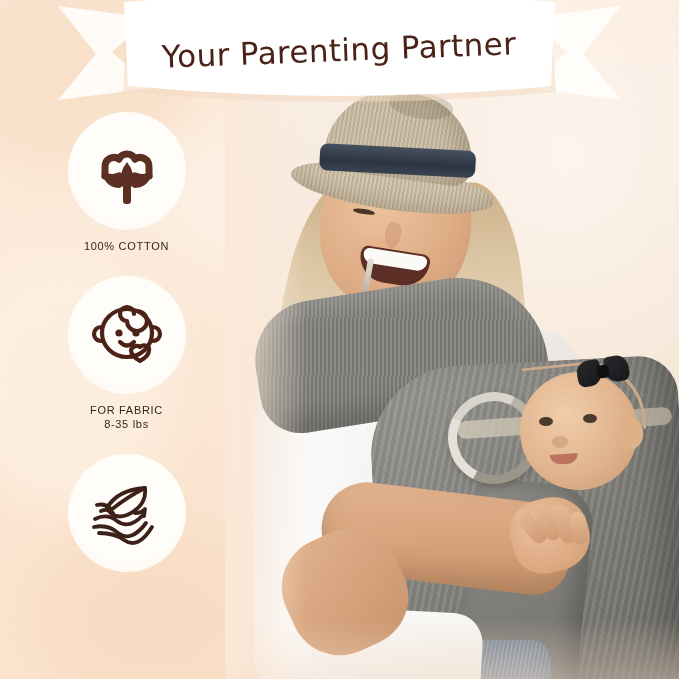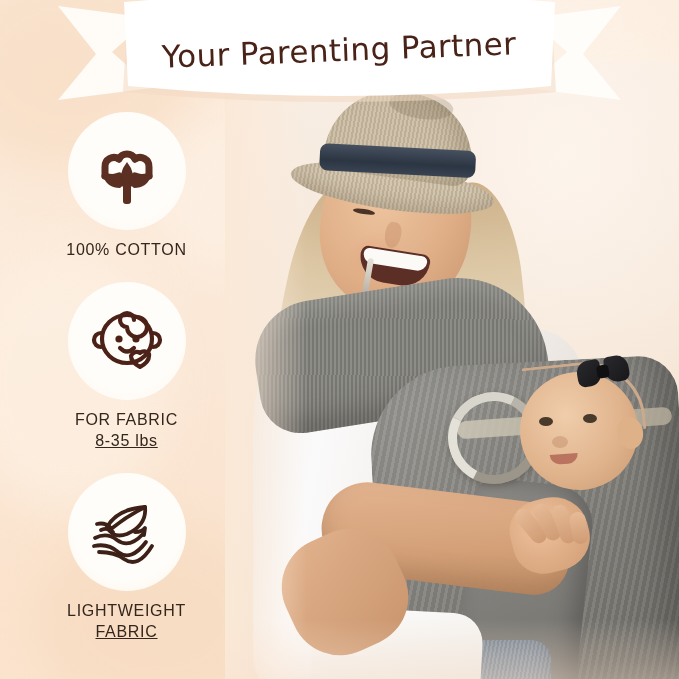--- a/index.html
+++ b/index.html
@@ -401,26 +401,26 @@
     width: 118px; height: 118px;
     border-radius: 50%;
     background: radial-gradient(circle at 50% 45%, #fffdf9 0%, #fffdf9 62%, rgba(255,253,249,.78) 82%, rgba(255,253,249,0) 100%);
     display: flex; align-items: center; justify-content: center;
   }
   .badge svg { display: block; }
   .feature-label {
     margin-top: 9px;
     text-align: center;
     font-family: "Liberation Sans", sans-serif;
-    font-size: 16px;
+    font-size: 11px;
     letter-spacing: .7px;
     color: #33261d;
     line-height: 1.32;
   }
-  .feature-label .l2 { display: block; text-decoration: underline; }
+  .feature-label .l2 { display: block; }
 </style>
 </head>
 <body>
 
 <div id="poster">
 
   <div class="bg-base"></div>
   <div class="bg-blob blob-a"></div>
   <div class="bg-blob blob-b"></div>
   <div class="bg-blob blob-c"></div>
@@ -568,20 +568,16 @@
               <path d="M12 24 q8 -2 14 4"></path>
               <path d="M16 30 q7 -3 12 2"></path>
               <path d="M10 38 q12 -6 22 2 q12 9 26 -6"></path>
               <path d="M50 32 q7 0 10 -4 l-1 7"></path>
               <path d="M9 46 q14 -3 24 6 q13 10 28 -10"></path>
               <path d="M14 52 q16 0 25 7 q14 10 28 -13"></path>
             </g>
           </svg>
         </span>
       </div>
-      <div class="feature-label">
-        <span>LIGHTWEIGHT</span>
-        <span class="l2">FABRIC</span>
-      </div>
     </div>
 
   </div>
 </div>
 
 </body></html>

